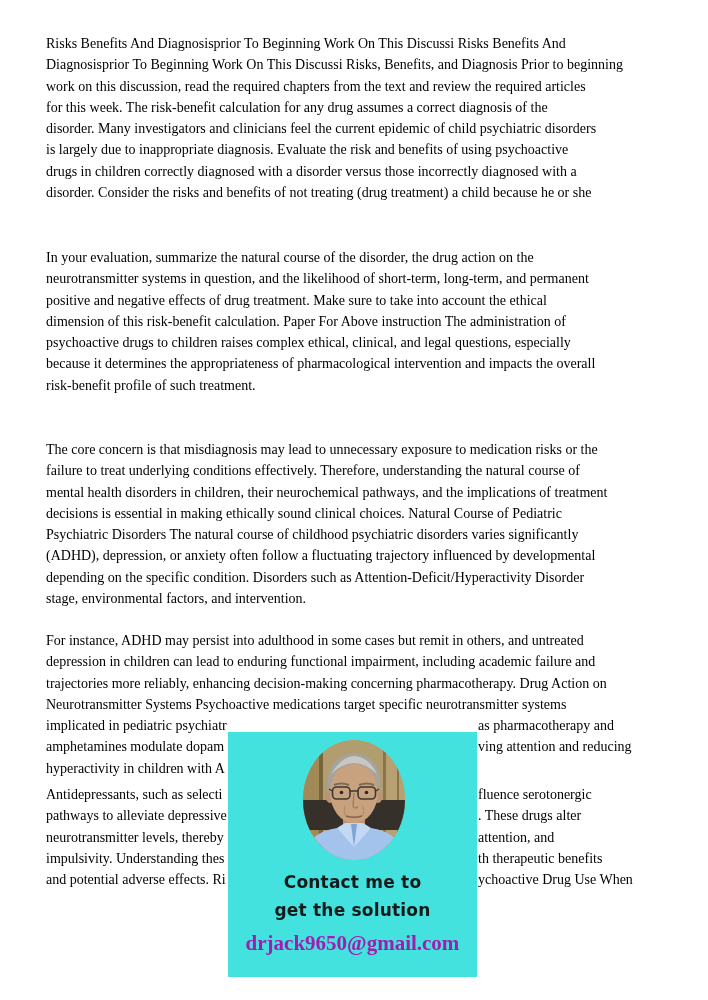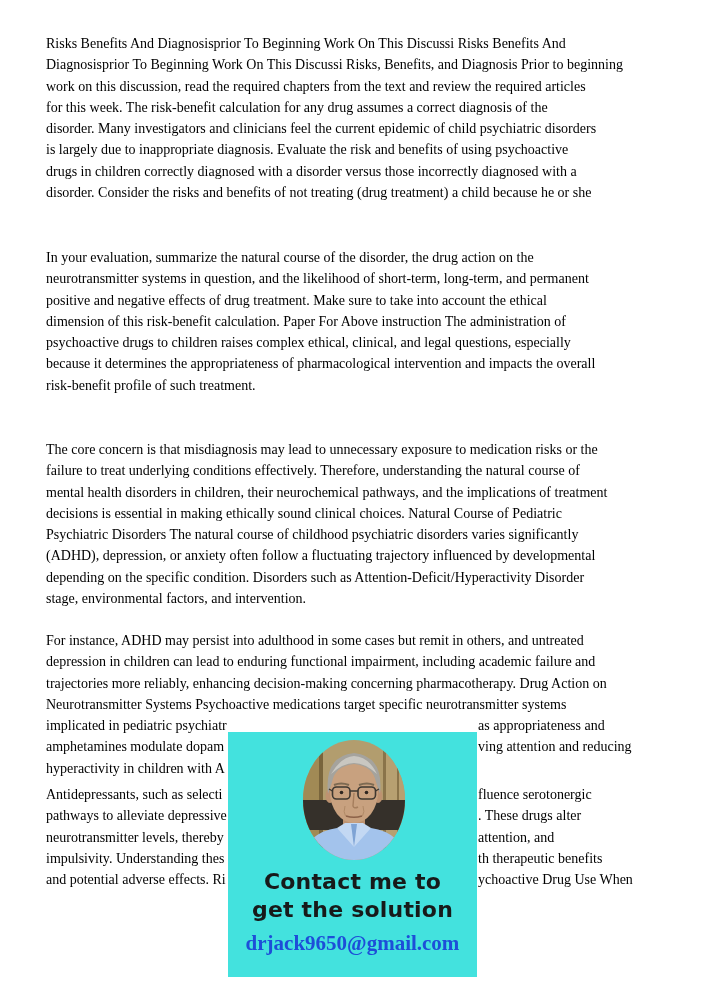--- a/index.html
+++ b/index.html
@@ -16,21 +16,21 @@
   .line{position:relative;height:21.3px;line-height:21.3px;white-space:nowrap;}
   .line .rfrag{position:absolute;left:432px;top:0;}
   
   .ad-card{
     position:absolute;left:228px;top:732px;width:249px;height:245px;
     background:#43E2DE;z-index:5;
   }
   .avatar{position:absolute;left:75px;top:8px;width:102px;height:120px;}
   .ad-heading{
     position:absolute;top:136px;left:0;width:100%;text-align:center;
-    font-family:"DejaVu Sans", sans-serif;font-weight:bold;font-size:22px;
+    font-family:"DejaVu Sans", sans-serif;font-weight:bold;font-size:17px;
     line-height:28px;color:#171A1A;letter-spacing:.2px;
   }
   .ad-email{
     position:absolute;top:199px;left:0;width:100%;text-align:center;
     font-family:"Liberation Serif", serif;font-weight:bold;font-size:21px;
     color:#000000;
   }
 </style>
 </head>
 <body>
@@ -65,21 +65,21 @@
         <div class="line">Psychiatric Disorders The natural course of childhood psychiatric disorders varies significantly</div>
         <div class="line">(ADHD), depression, or anxiety often follow a fluctuating trajectory influenced by developmental</div>
         <div class="line">depending on the specific condition. Disorders such as Attention-Deficit/Hyperactivity Disorder</div>
         <div class="line">stage, environmental factors, and intervention.</div>
       </div>
     <div class="para" id="para-3">
         <div class="line">For instance, ADHD may persist into adulthood in some cases but remit in others, and untreated</div>
         <div class="line">depression in children can lead to enduring functional impairment, including academic failure and</div>
         <div class="line">trajectories more reliably, enhancing decision-making concerning pharmacotherapy. Drug Action on</div>
         <div class="line">Neurotransmitter Systems Psychoactive medications target specific neurotransmitter systems</div>
-        <div class="line"><span class="lfrag">implicated in pediatric psychiatr</span><span class="rfrag">as appropriateness and</span></div>
+        <div class="line"><span class="lfrag">implicated in pediatric psychiatr</span><span class="rfrag">as pharmacotherapy and</span></div>
         <div class="line"><span class="lfrag">amphetamines modulate dopam</span><span class="rfrag">ving attention and reducing</span></div>
         <div class="line"><span class="lfrag">hyperactivity in children with A</span><span class="rfrag"></span></div>
       </div>
     <div class="para" id="para-4">
         <div class="line"><span class="lfrag">Antidepressants, such as selecti</span><span class="rfrag">fluence serotonergic</span></div>
         <div class="line"><span class="lfrag">pathways to alleviate depressive</span><span class="rfrag">. These drugs alter</span></div>
         <div class="line"><span class="lfrag">neurotransmitter levels, thereby</span><span class="rfrag">attention, and</span></div>
         <div class="line"><span class="lfrag">impulsivity. Understanding thes</span><span class="rfrag">th therapeutic benefits</span></div>
         <div class="line"><span class="lfrag">and potential adverse effects. Ri</span><span class="rfrag">ychoactive Drug Use When</span></div>
       </div>
@@ -123,16 +123,16 @@
           <path d="M3 120 L9 99 Q19 90 34 88 L51 93 L68 88 Q83 90 93 99 L99 120 Z" fill="#a3c3ec"></path>
           <path d="M34 88 L51 107 L68 88 L60 83 L42 83 Z" fill="#c3d8f3"></path>
           <path d="M48 84 L51 107 L54 84 Z" fill="#7fa3d4"></path>
         </g>
       </svg>
     </div>
     <div class="ad-heading" style="color: rgb(23, 26, 26);">
       <div>Contact me to</div>
       <div>get the solution</div>
     </div>
-    <div class="ad-email" style="color: #1d4ed8;">drjack9650@gmail.com</div>
+    <div class="ad-email" style="color: #a21caf;">drjack9650@gmail.com</div>
   </div>
 
 </div>
 
 </body></html>

